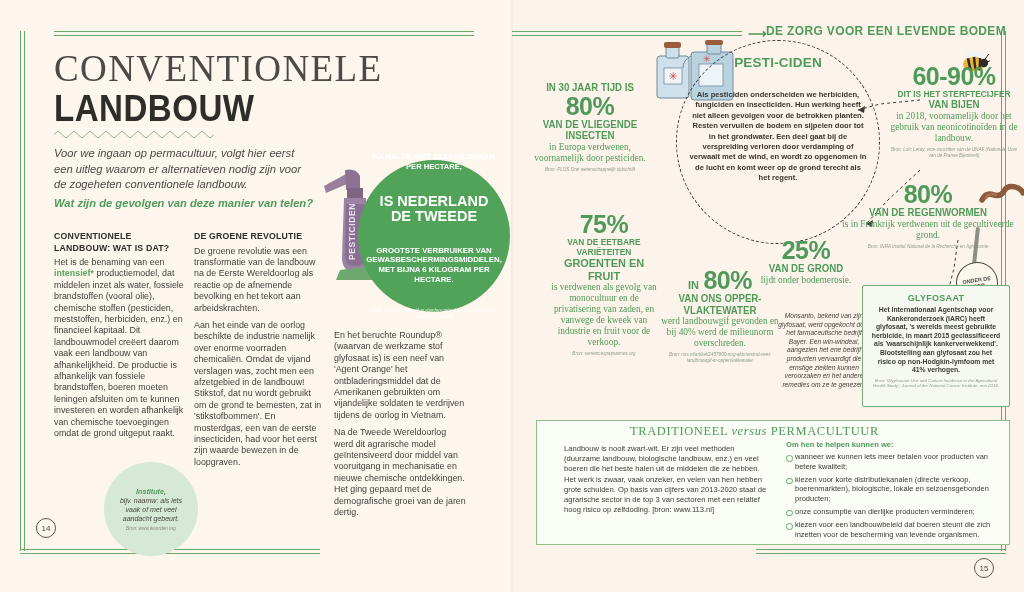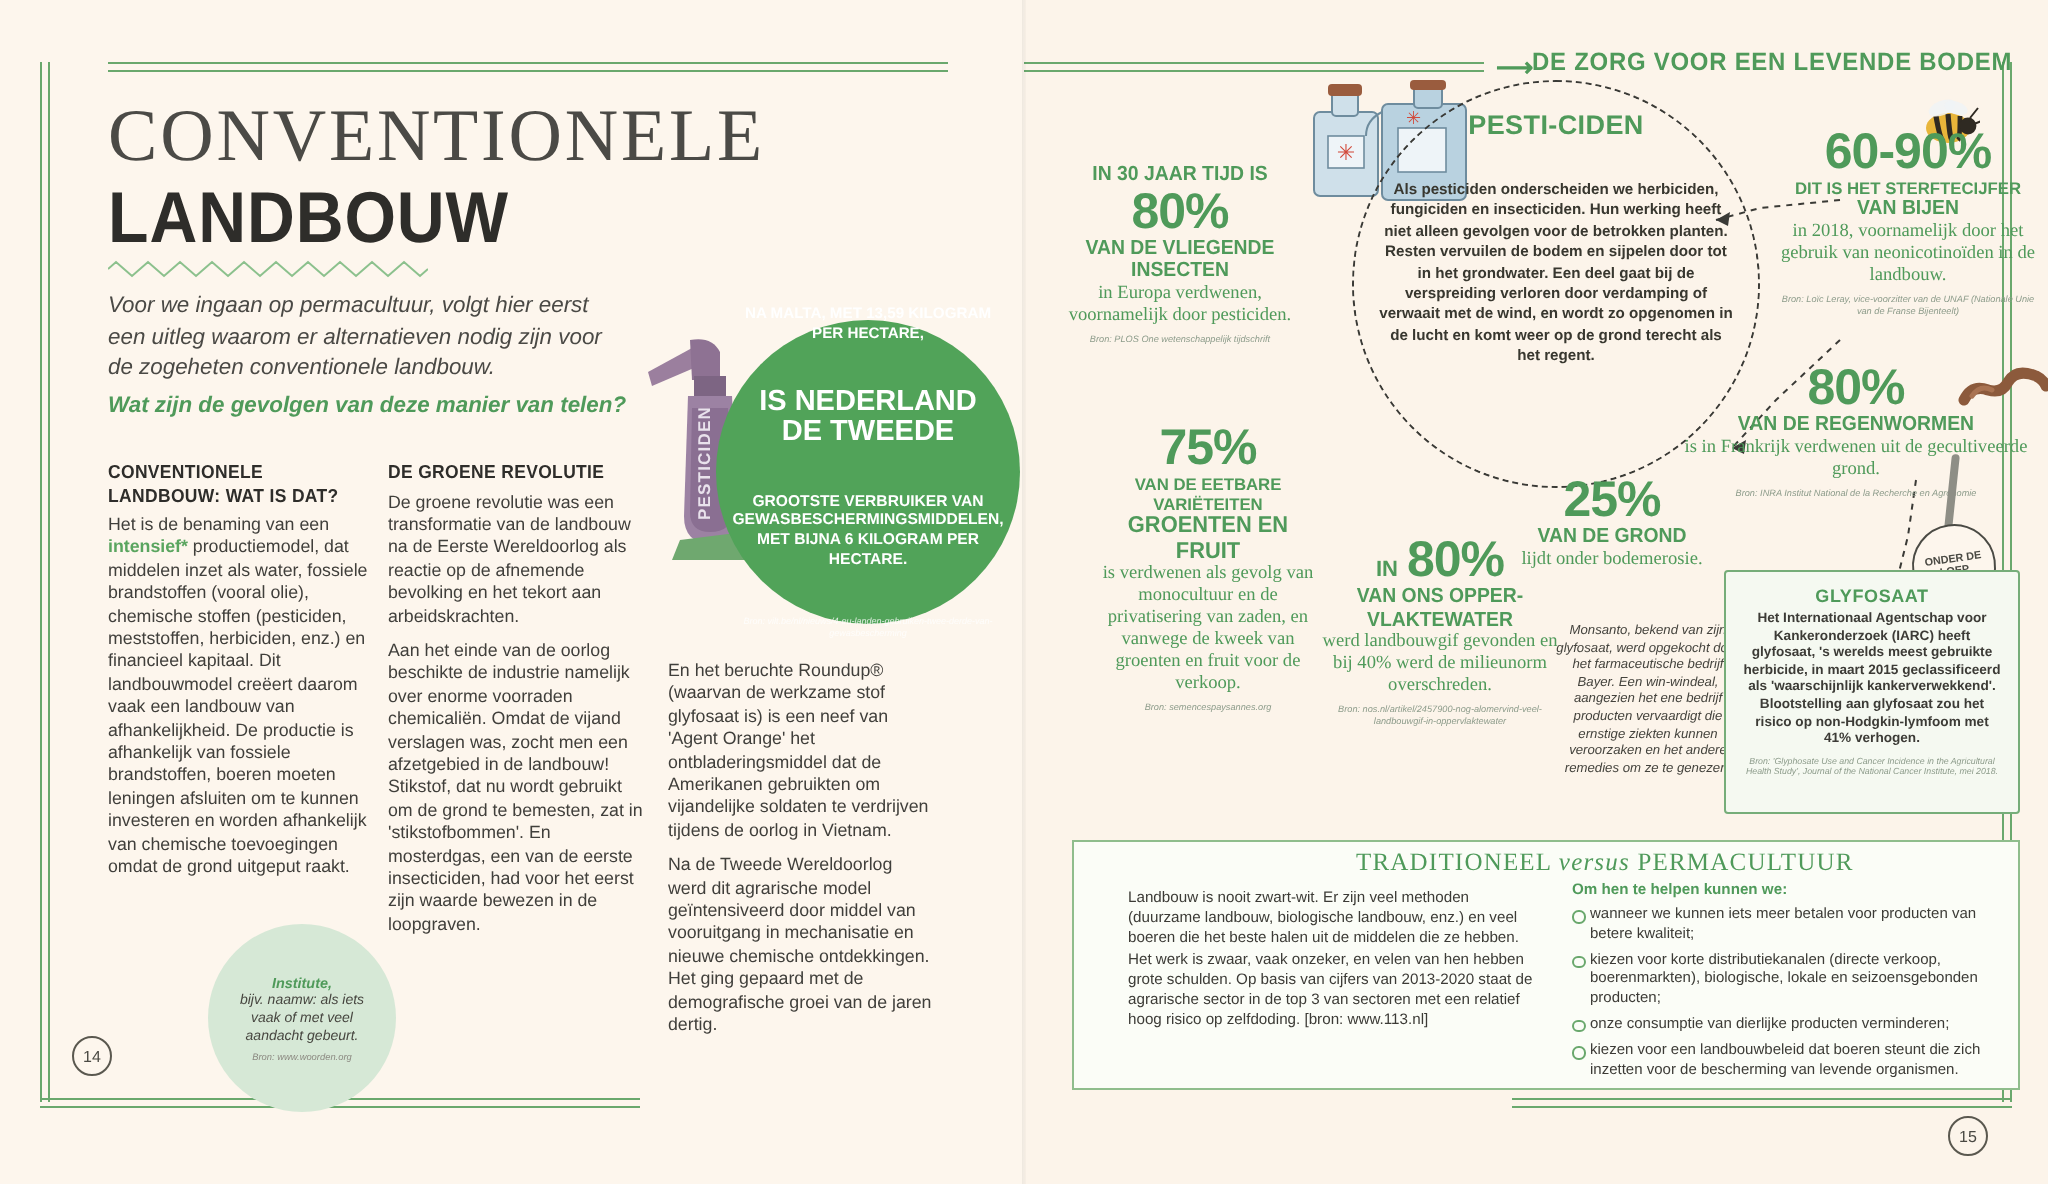--- a/index.html
+++ b/index.html
@@ -176,21 +176,21 @@
   }
 
   
   .trad-box {
     position: absolute; left: 536px; top: 420px; width: 474px; height: 125px;
     border: 1px solid #8fbd8c; background: #fbfdf7;
   }
   .trad-title {
     position: absolute; left: 630px; top: 424px;
     font-family: "Liberation Serif", serif; font-size: 12.5px;
-    color: #4f9a5a; letter-spacing: 0.6px; margin-left: 48px;
+    color: #4f9a5a; letter-spacing: 0.6px;
   }
   .trad-title i { font-style: italic; }
   .trad-left {
     position: absolute; left: 564px; top: 444px; width: 208px;
     font-size: 7.6px; line-height: 10.2px; color: #3c3b36;
   }
   .trad-right { position: absolute; left: 786px; top: 440px; width: 210px; }
   .trad-right .lead { font-size: 7.6px; font-weight: 700; color: #4f9a5a; margin-bottom: 3px; }
   .trad-right ul { list-style: none; }
   .trad-right li {
@@ -377,21 +377,21 @@
       <div class="big">80%</div>
       <div class="cap">VAN DE REGENWORMEN</div>
       <div class="ser">is in Frankrijk verdwenen uit de gecultiveerde grond.</div>
       <div class="src">Bron: INRA Institut National de la Recherche en Agronomie</div>
     </div>
 
     <div class="stat s-fruit" style="left:36px; width:112px;">
       <div class="big">75%</div>
       <div class="cap-sm">VAN DE EETBARE VARIËTEITEN</div>
       <div class="cap" style="font-size:11.5px; line-height:12.5px;">GROENTEN EN FRUIT</div>
-      <div class="ser">is verdwenen als gevolg van monocultuur en de privatisering van zaden, en vanwege de kweek van groenten en fruit voor de verkoop.</div>
+      <div class="ser">is verdwenen als gevolg van monocultuur en de privatisering van zaden, en vanwege de kweek van industrie en fruit voor de verkoop.</div>
       <div class="src">Bron: semencespaysannes.org</div>
     </div>
 
     <div class="stat s-water" style="left:146px; width:124px;">
       <div>
         <span class="cap" style="display:inline; font-size:11px;">IN</span>
         <span class="big" style="display:inline;">80%</span>
       </div>
       <div class="cap">VAN ONS OPPER-VLAKTEWATER</div>
       <div class="ser">werd landbouwgif gevonden en bij 40% werd de milieunorm overschreden.</div>

